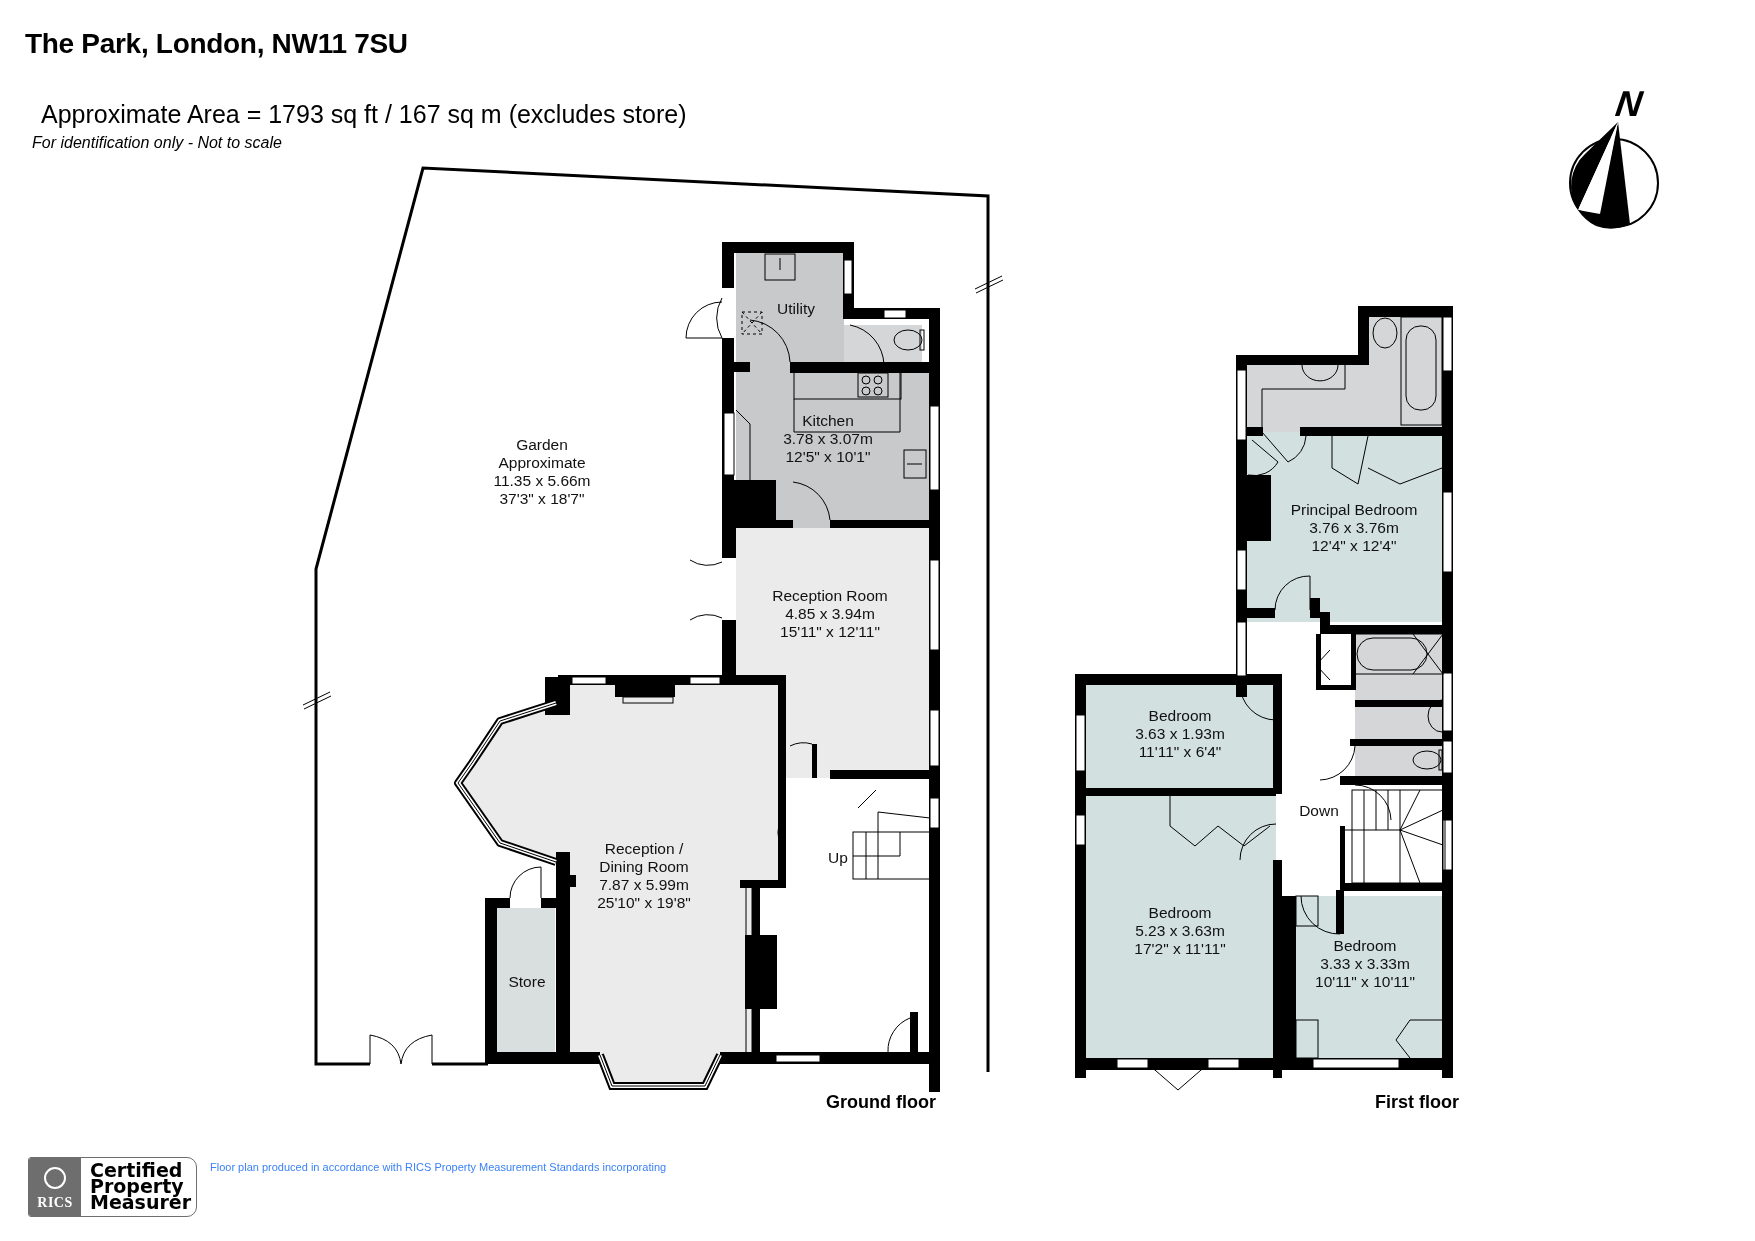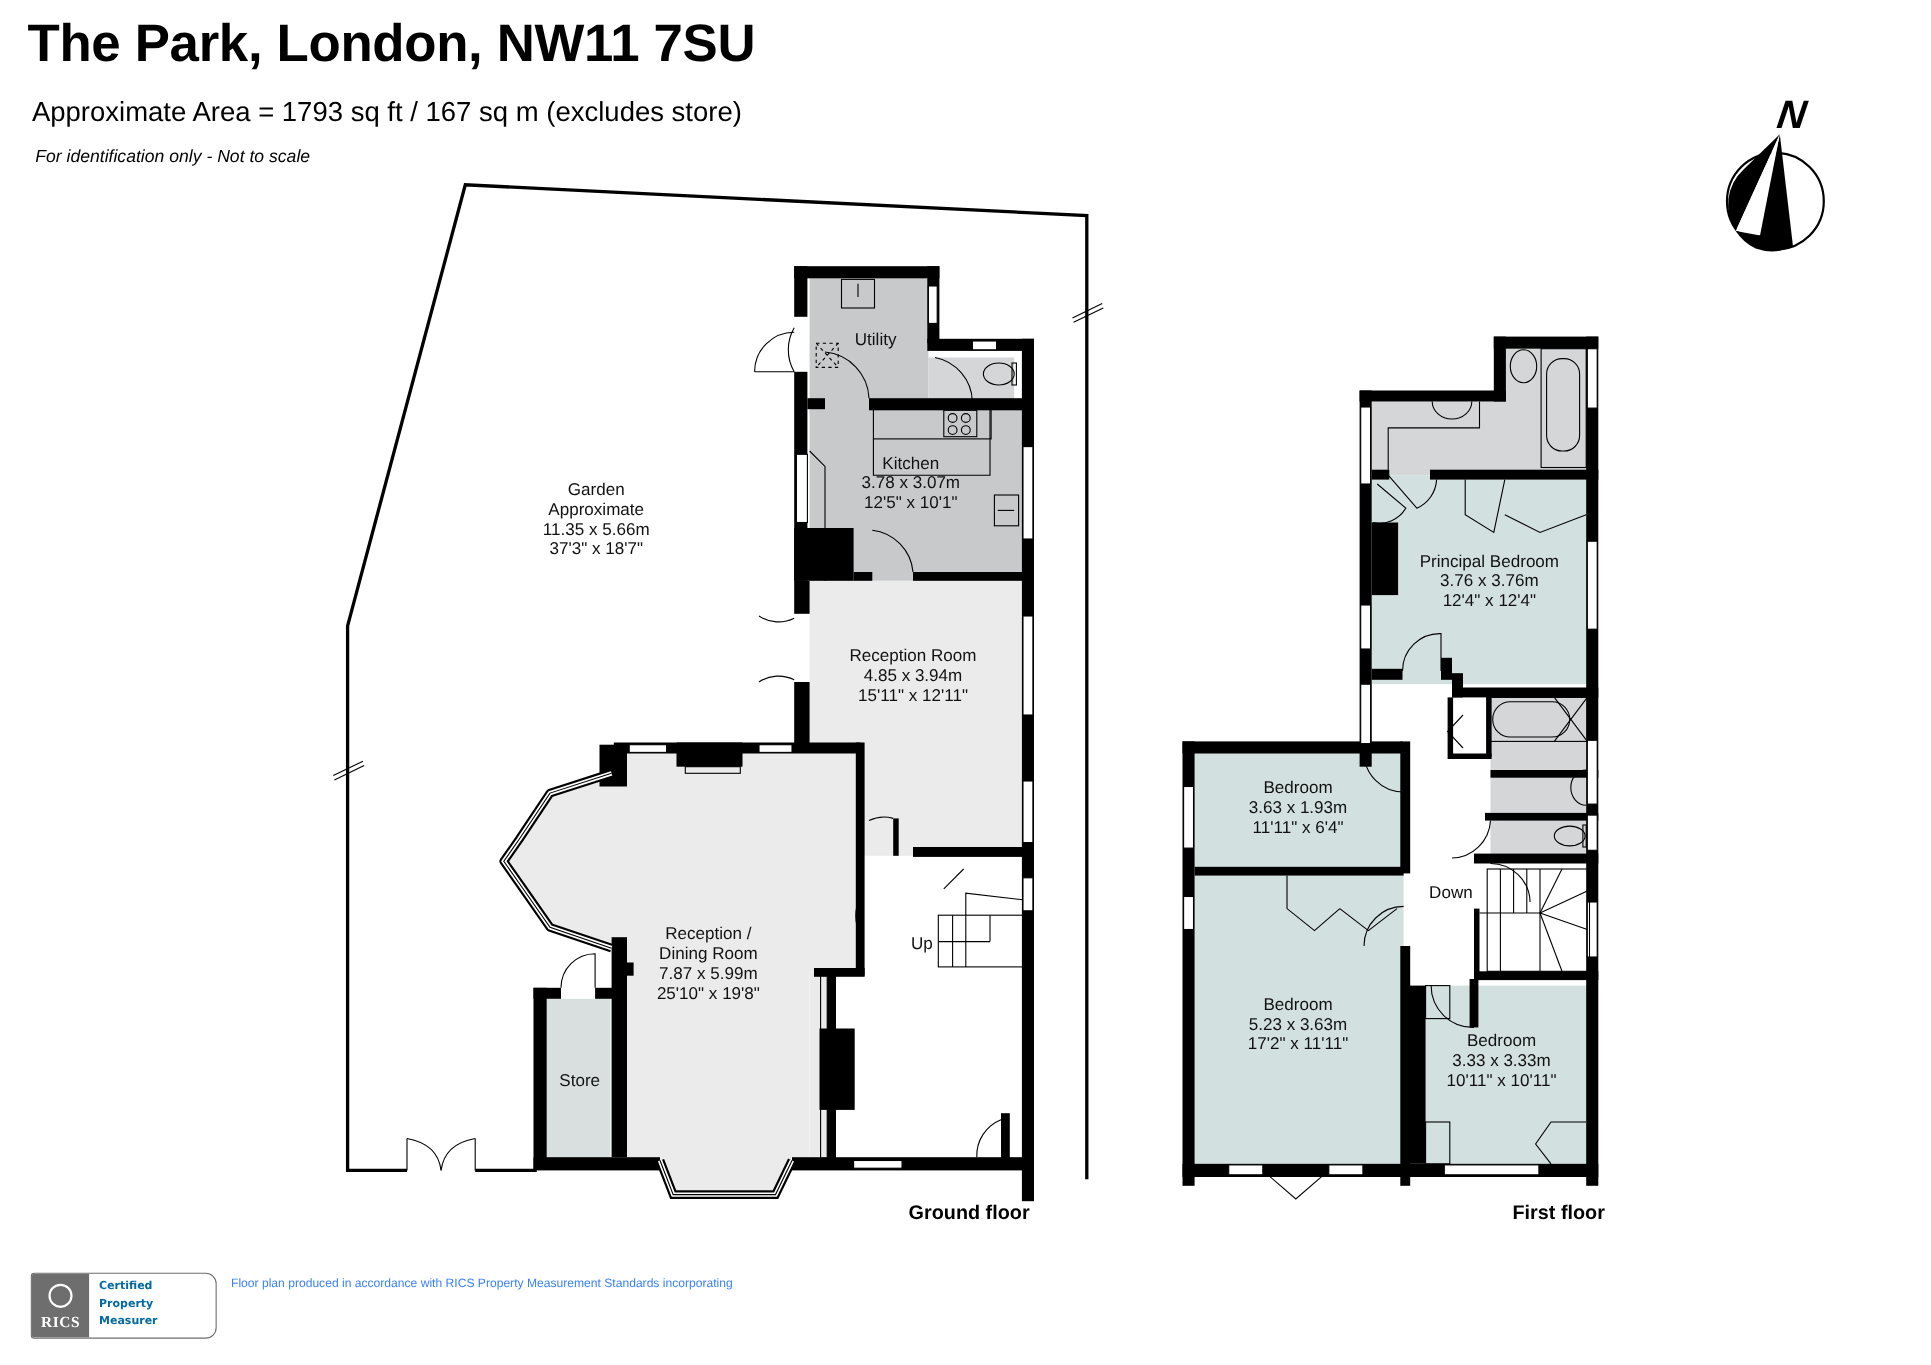--- a/index.html
+++ b/index.html
@@ -1,28 +1,28 @@
 <!DOCTYPE html>
 <html><head>
 <meta charset="utf-8">
 <style>
   html, body { margin: 0; padding: 0; background: #ffffff; }
   body { width: 1755px; height: 1241px; position: relative; overflow: hidden; font-family: "Liberation Sans", sans-serif; color: #000; }
-  .title { position: absolute; left: 25px; top: 12px; font-size: 48px; font-weight: bold; letter-spacing: -0.3px; margin: 0; }
-  .subtitle { position: absolute; left: 25px; top: 84px; font-size: 25px; margin: 4px; }
+  .title { position: absolute; left: 25px; top: 28px; font-size: 28px; font-weight: bold; letter-spacing: -0.3px; margin: 0; }
+  .subtitle { position: absolute; left: 25px; top: 84px; font-size: 25px; margin: 16px; }
   .note { position: absolute; left: 20px; top: 122px; font-size: 16px; margin: 12px; font-style: italic; }
   svg.plan { position: absolute; left: 0; top: 0; }
   .room-label { font-family: "Liberation Sans", sans-serif; font-size: 15.5px; fill: #111; text-anchor: middle; }
   .floor-label { font-family: "Liberation Sans", sans-serif; font-size: 18px; font-weight: bold; fill: #000; text-anchor: end; }
   .footer { position: absolute; left: 28px; top: 1157px; display: flex; align-items: flex-start; }
   .rics-badge { display: flex; height: 58px; border: 1.5px solid #6e6e6e; border-radius: 3px 10px 10px 3px; overflow: hidden; }
   .rics-left { width: 52px; background: #6e6e6e; color: #fff; display: flex; flex-direction: column; align-items: center; justify-content: flex-end; padding-bottom: 5px; box-sizing: border-box; }
   .rics-left .lion { width: 22px; height: 22px; border-radius: 50%; border: 2px solid #fff; margin-bottom: 6px; box-sizing: border-box; }
   .rics-left .rics-text { font-family: "Liberation Serif", serif; font-weight: bold; font-size: 14px; letter-spacing: 0.5px; }
-  .rics-right { width: 115px; padding: 4px 0 0 9px; box-sizing: border-box; color: #0369a1; font-family: "DejaVu Sans", sans-serif; font-weight: bold; font-size: 10px; line-height: 16px; }
+  .rics-right { width: 115px; padding: 4px 0 0 9px; box-sizing: border-box; color: #000000; font-family: "DejaVu Sans", sans-serif; font-weight: bold; font-size: 19px; line-height: 16px; }
   .footer-text { margin-left: 13px; color: #3b82f6; font-size: 11px; line-height: 17.5px; padding-top: 2px; }
   .compass-n { position: absolute; left: 1616px; top: 83px; font-size: 36px; font-weight: bold; font-style: italic; transform: skewX(-8deg); }
 </style>
 </head>
 <body>
 
 <h1 class="title">The Park, London, NW11 7SU</h1>
 <p class="subtitle">Approximate Area = 1793 sq ft / 167 sq m (excludes store)</p>
 <p class="note">For identification only - Not to scale</p>
 

